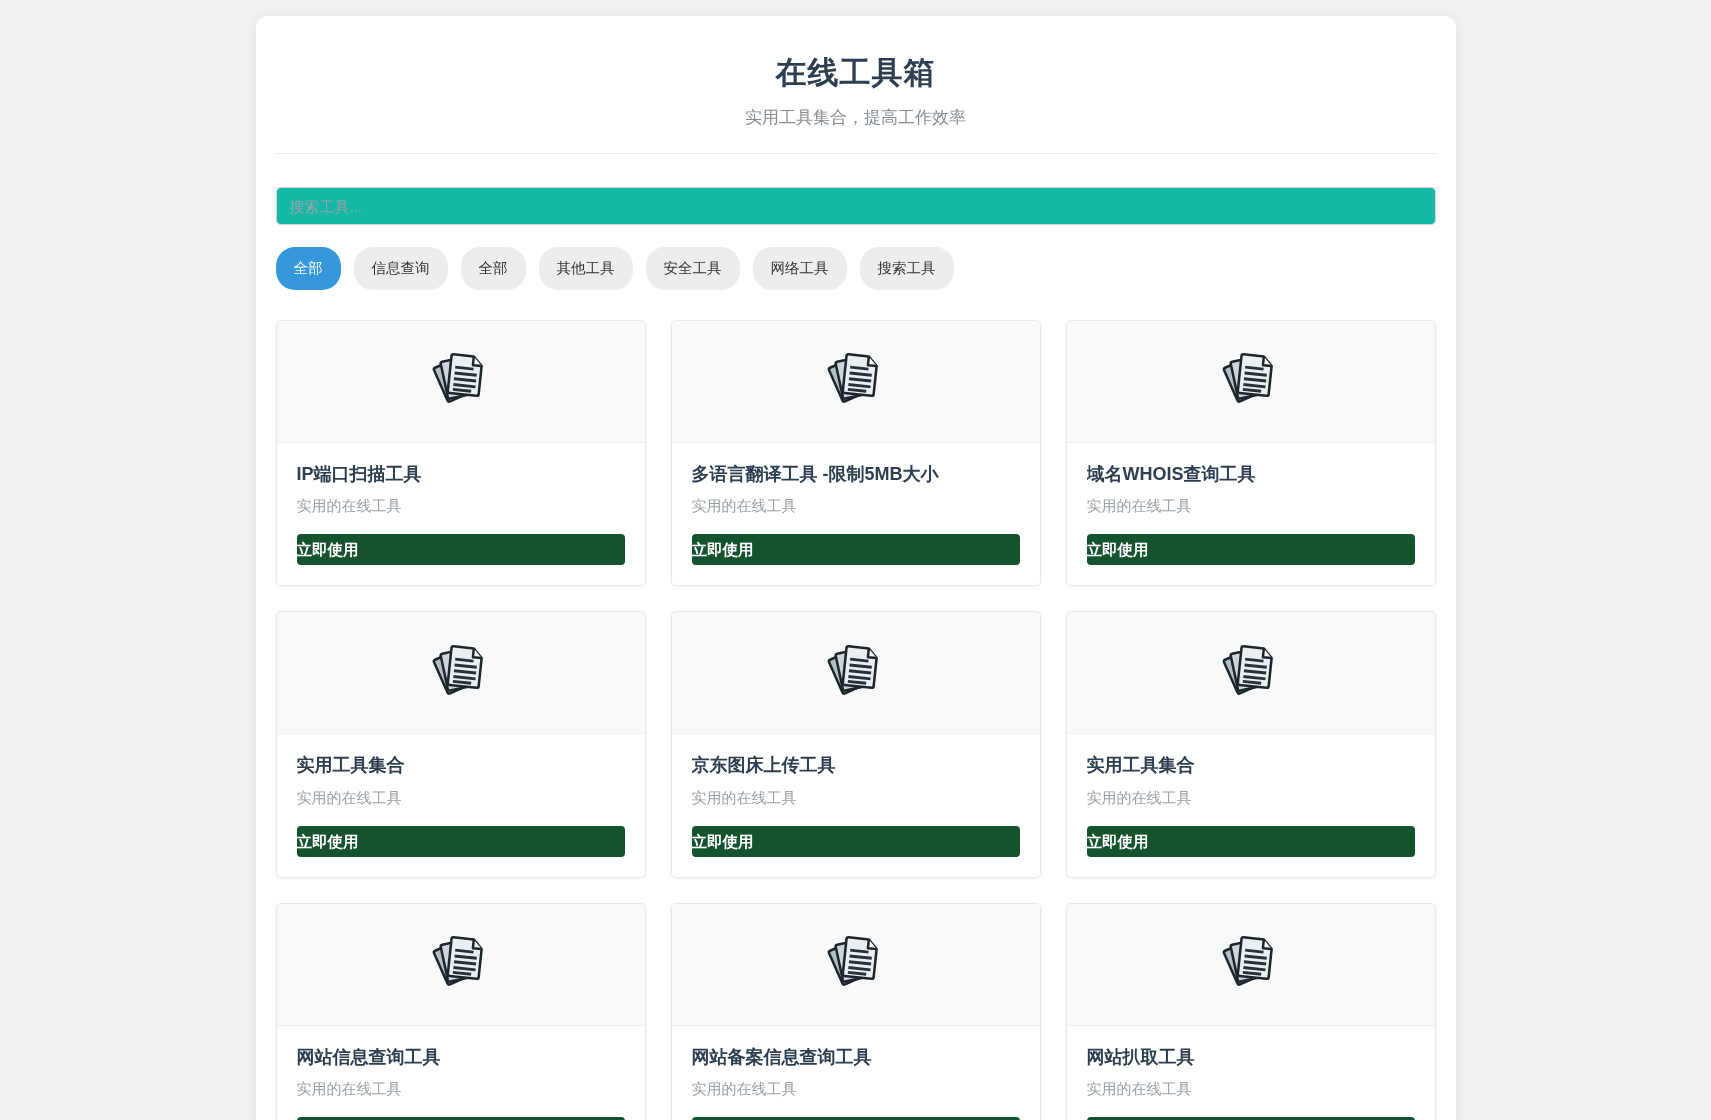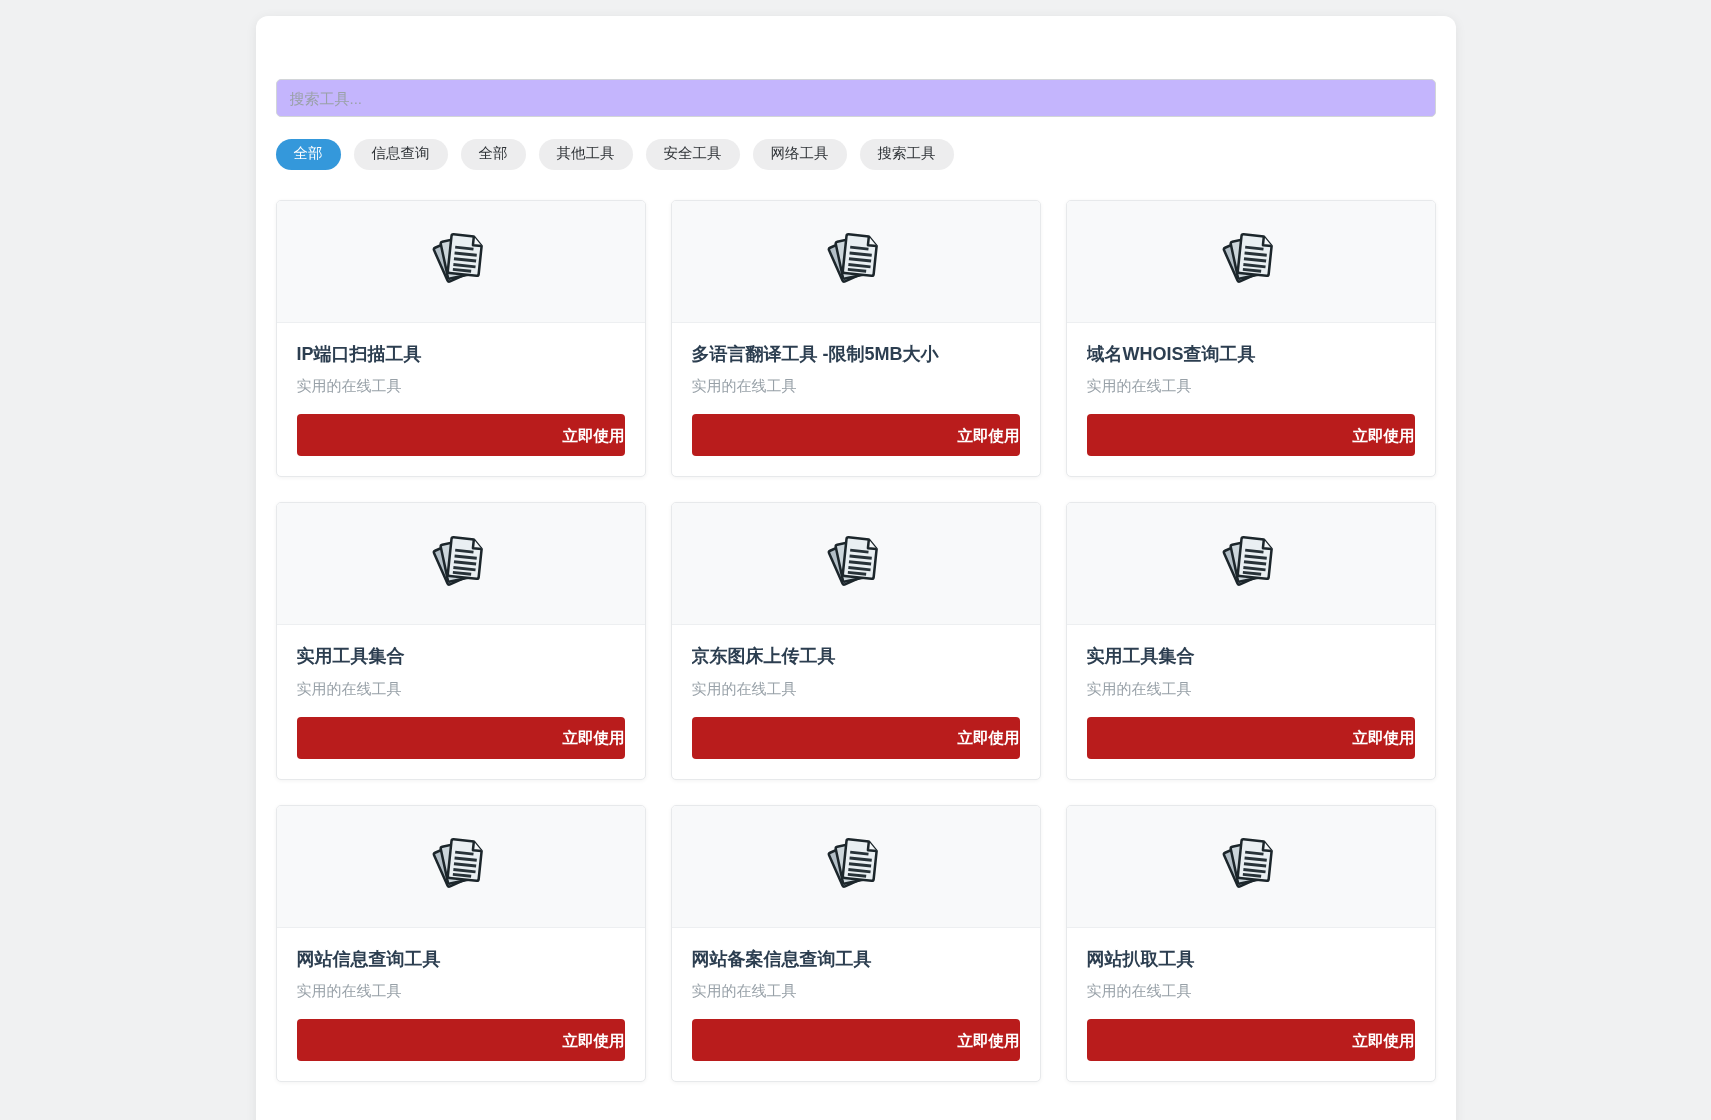--- a/index.html
+++ b/index.html
@@ -34,34 +34,34 @@
   .search-input {
     width: 100%;
     height: 38px;
     border: 1px solid #d2d5d8;
     border-radius: 5px;
     padding: 0 13px;
     font-size: 15px;
     color: #333;
     outline: none;
     font-family: inherit;
-    background: #c4b5fd;
+    background: #14b8a6;
   }
   .search-input::placeholder { color: #9aa1a8; }
   .pills { display: flex; gap: 13px; margin-top: 22px; flex-wrap: wrap; }
   .pill {
     display: inline-block;
-    padding: 8px 18px;
+    padding: 14px 18px;
     border-radius: 19px;
     font-size: 14.5px;
     color: #2f3337;
     background: #ededee;
     cursor: pointer;
     border: none;
-    font-family: Liberation Mono, monospace;
+    font-family: Liberation Serif, serif;
     line-height: 1;
   }
   .pill.active { background: #3498db; color: #ffffff; }
   .grid {
     margin-top: 30px;
     display: grid;
     grid-template-columns: repeat(3, 1fr);
     gap: 25px;
   }
   .card {
@@ -89,39 +89,43 @@
     overflow: hidden;
   }
   .card-desc {
     font-size: 15px;
     color: #98a1a8;
     margin-top: 12px;
   }
   .use-btn {
     display: block;
     width: 100%;
-    height: 42px;
+    height: 31px;
     margin-top: 18px;
-    background: #b91c1c;
+    background: #14532d;
     border: none;
     border-radius: 4px;
     color: #ffffff;
     font-size: 15.5px;
     font-weight: bold;
     cursor: pointer;
     font-family: inherit;
     line-height: 31px;
-    text-align: right;
+    text-align: left;
   }
 </style>
 </head>
 <body>
 
 <div class="container">
 
+  <div class="header">
+    <h1>在线工具箱</h1>
+    <p>实用工具集合，提高工作效率</p>
+  </div>
 
   <div class="search-wrap">
     <input type="text" class="search-input" placeholder="搜索工具..." style="">
   </div>
 
   <div class="pills" id="pills">
       <button class="pill active">全部</button>
       <button class="pill">信息查询</button>
       <button class="pill">全部</button>
       <button class="pill">其他工具</button>

